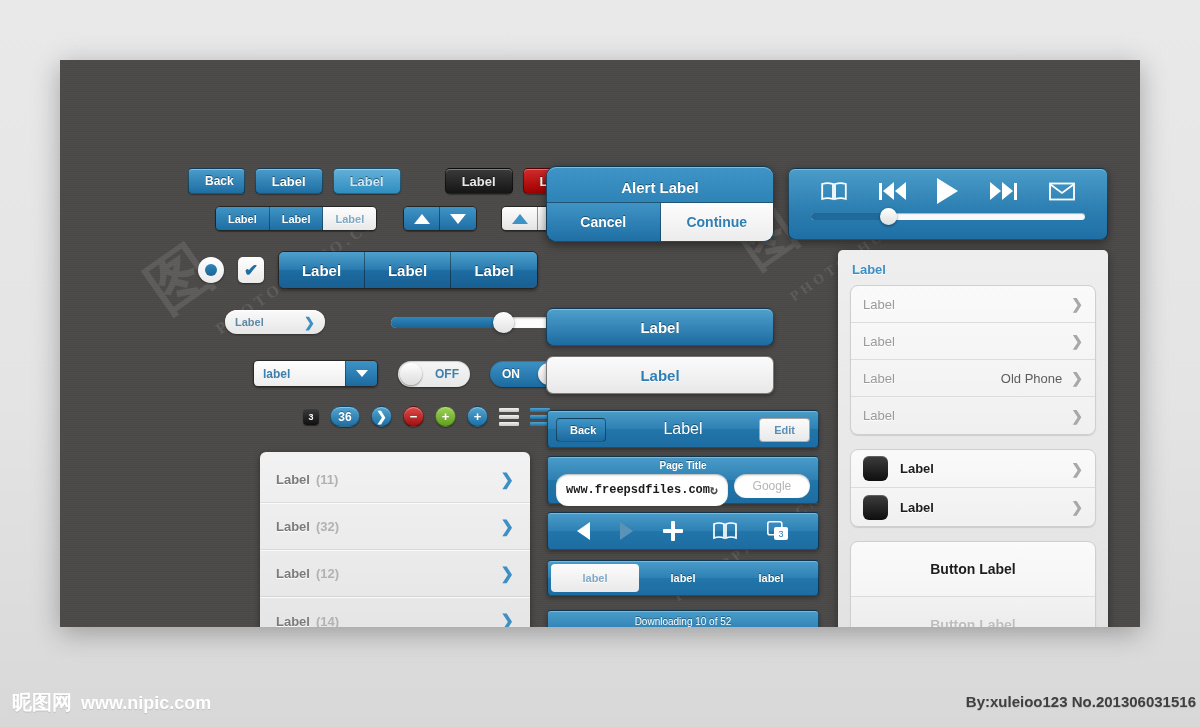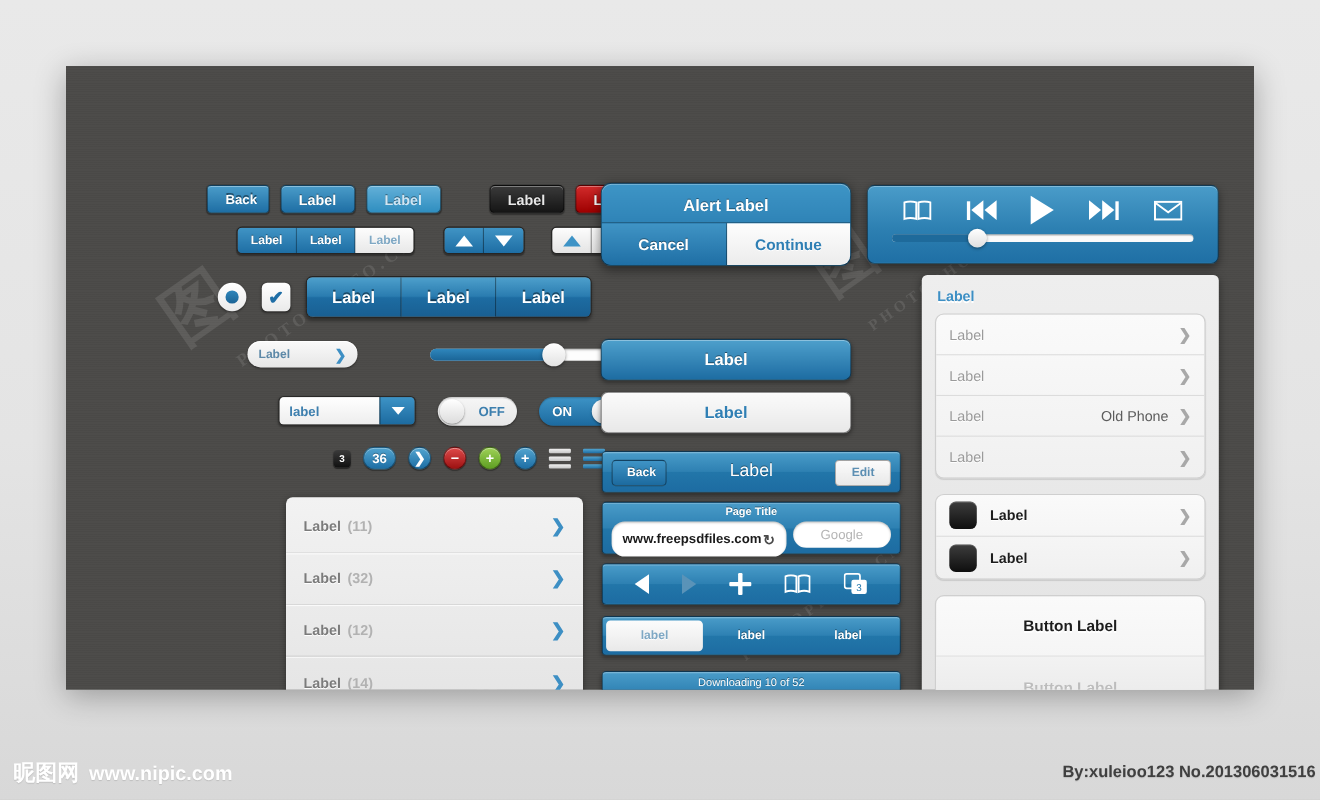--- a/index.html
+++ b/index.html
@@ -328,21 +328,21 @@
   .urlbar{ top:396px; height:48px; padding:3px 8px 0; }
   .urlbar .pagetitle{
     text-align:center;color:#fff;font-size:10px;font-weight:bold;
     text-shadow:0 -1px 0 rgba(0,0,0,.4); margin-bottom:3px;
   }
   .urlbar .fields{ display:flex; gap:6px; }
   .urlbar .url{
     flex:1.55; height:24px;border-radius:12px;background:#fff;
     display:flex;align-items:center;justify-content:space-between; padding:16px 10px;
     box-shadow:inset 0 1px 2px rgba(0,0,0,.3);
-    font-size:12px;font-weight:bold;color:#1b1b1b;
+    font-size:12px;font-weight:bold;color:#1b1b1b;font-family:Liberation Mono, monospace;
   }
   .urlbar .url .reload{ color:#4a4a4a;font-size:13px; }
   .urlbar .search{
     flex:1; height:24px;border-radius:12px;background:#fff;
     display:flex;align-items:center;justify-content:center;
     box-shadow:inset 0 1px 2px rgba(0,0,0,.3);
     font-size:12px;color:#b5b5b5;
   }
   .toolbar{ top:452px; height:38px; display:flex;align-items:center;justify-content:space-around; padding:0 14px; }
   .toolbar .ic{ color:#fff; font-size:16px; cursor:pointer; display:flex;align-items:center;justify-content:center; }

